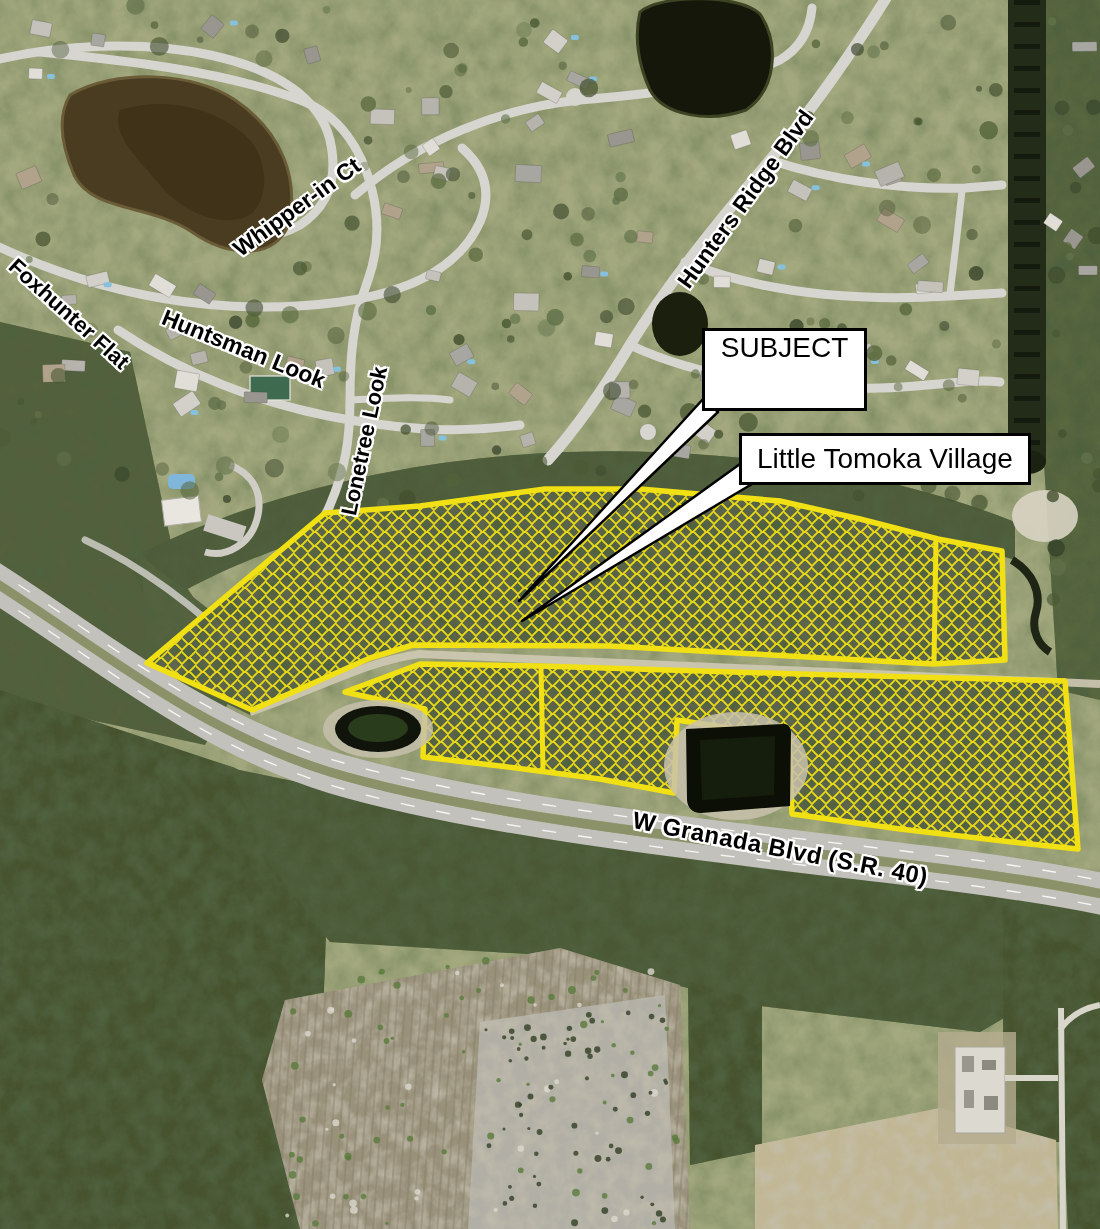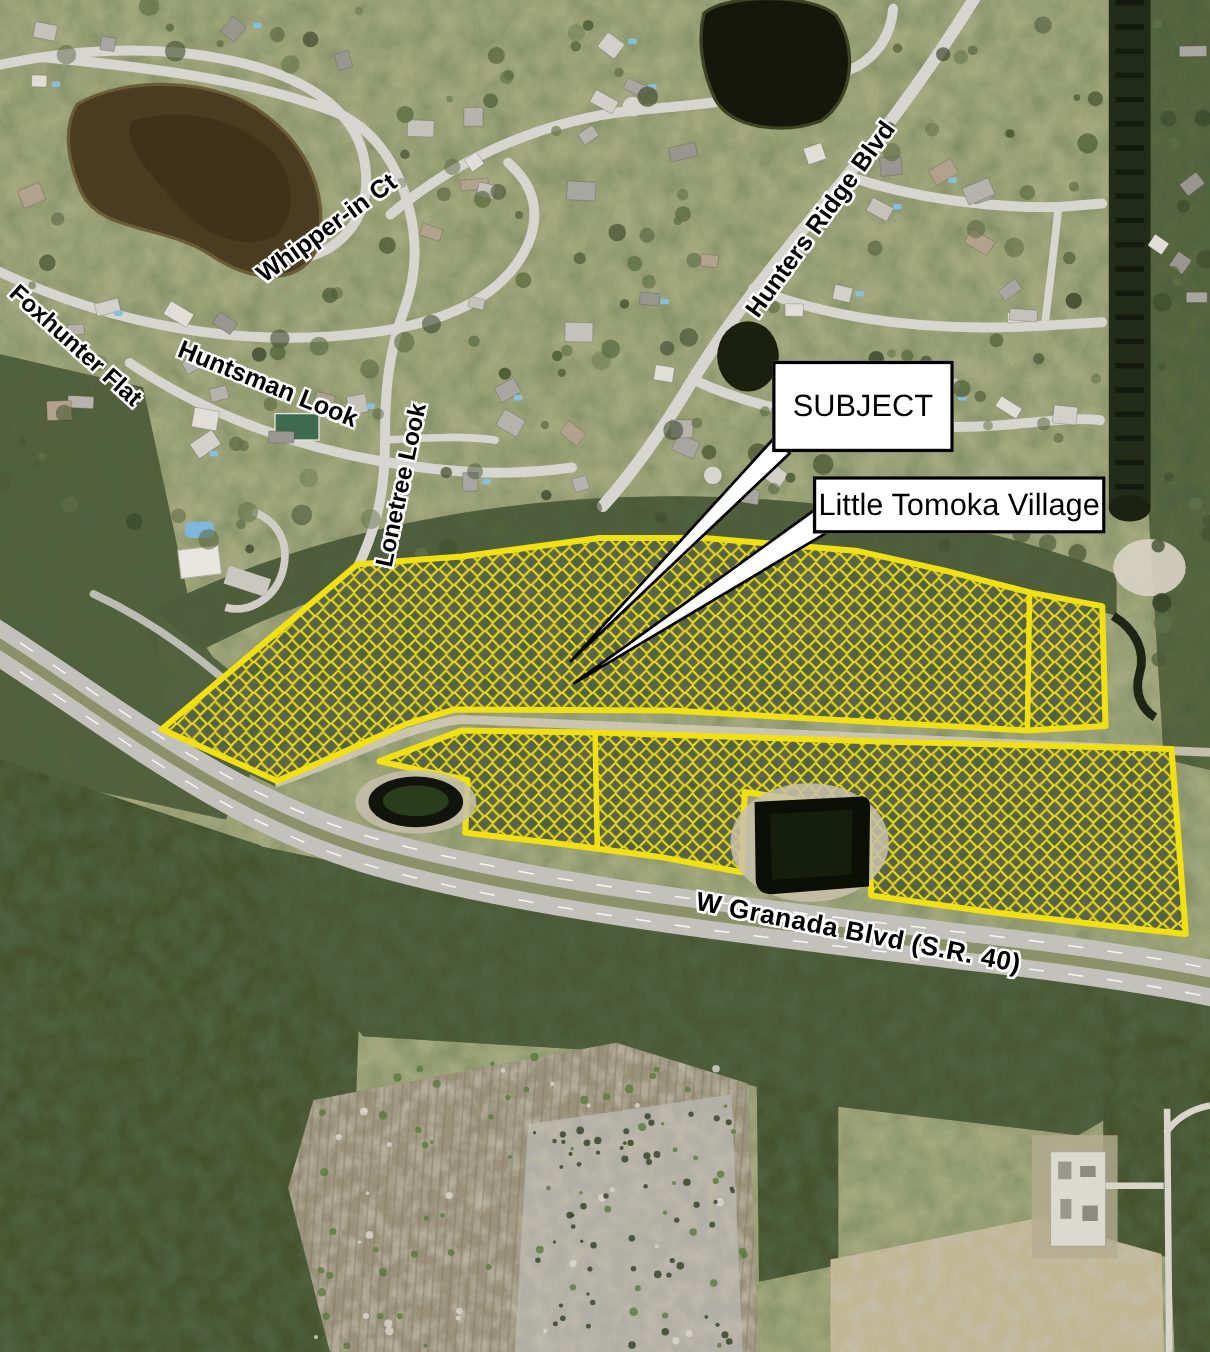--- a/index.html
+++ b/index.html
@@ -12,23 +12,23 @@
                 0 -2px 0 #fff,0 2px 0 #fff,-2px 0 0 #fff,2px 0 0 #fff,0 0 3px #fff;}
   .lbl-foxhunter{left:12px;top:250px;font-size:22px;transform:rotate(42deg);}
   .lbl-huntsman{left:163px;top:303px;font-size:23px;transform:rotate(22deg);}
   .lbl-whipper{left:236px;top:238px;font-size:23px;transform:rotate(-36deg);}
   .lbl-lonetree{left:349px;top:502px;font-size:22px;transform:rotate(-78deg);}
   .lbl-hunters{left:683px;top:272px;font-size:23px;transform:rotate(-54deg);}
   .lbl-granada{left:633px;top:806px;font-size:24px;transform:rotate(11deg);letter-spacing:.5px;}
   .callout{position:absolute;background:#fff;border:3px solid #000;color:#000;
            text-align:center;box-sizing:border-box;}
   .callout-subject{left:702px;top:328px;width:165px;height:83px;
-    display:flex;flex-direction:column;justify-content:center;
+    display:flex;flex-direction:row;justify-content:center;
     font-size:28px;line-height:1.22;}
-  .callout-village{left:739px;top:433px;padding:7px 2px;font-size:28px;white-space:nowrap;}
+  .callout-village{left:739px;top:433px;padding:7px 15px;font-size:28px;white-space:nowrap;}
 </style>
 </head>
 <body>
 
 <div class="stage">
 <svg id="map-svg" width="1100" height="1229" viewBox="0 0 1100 1229">
   <defs>
     <pattern id="hatch" width="14" height="14" patternUnits="userSpaceOnUse">
       <path d="M-1,7 L7,-1 M6,15 L15,6 M-1,7 L7,15 M7,-1 L15,7" stroke="#f1e013" stroke-width="1.9" fill="none" opacity="0.95"></path>
     </pattern>

